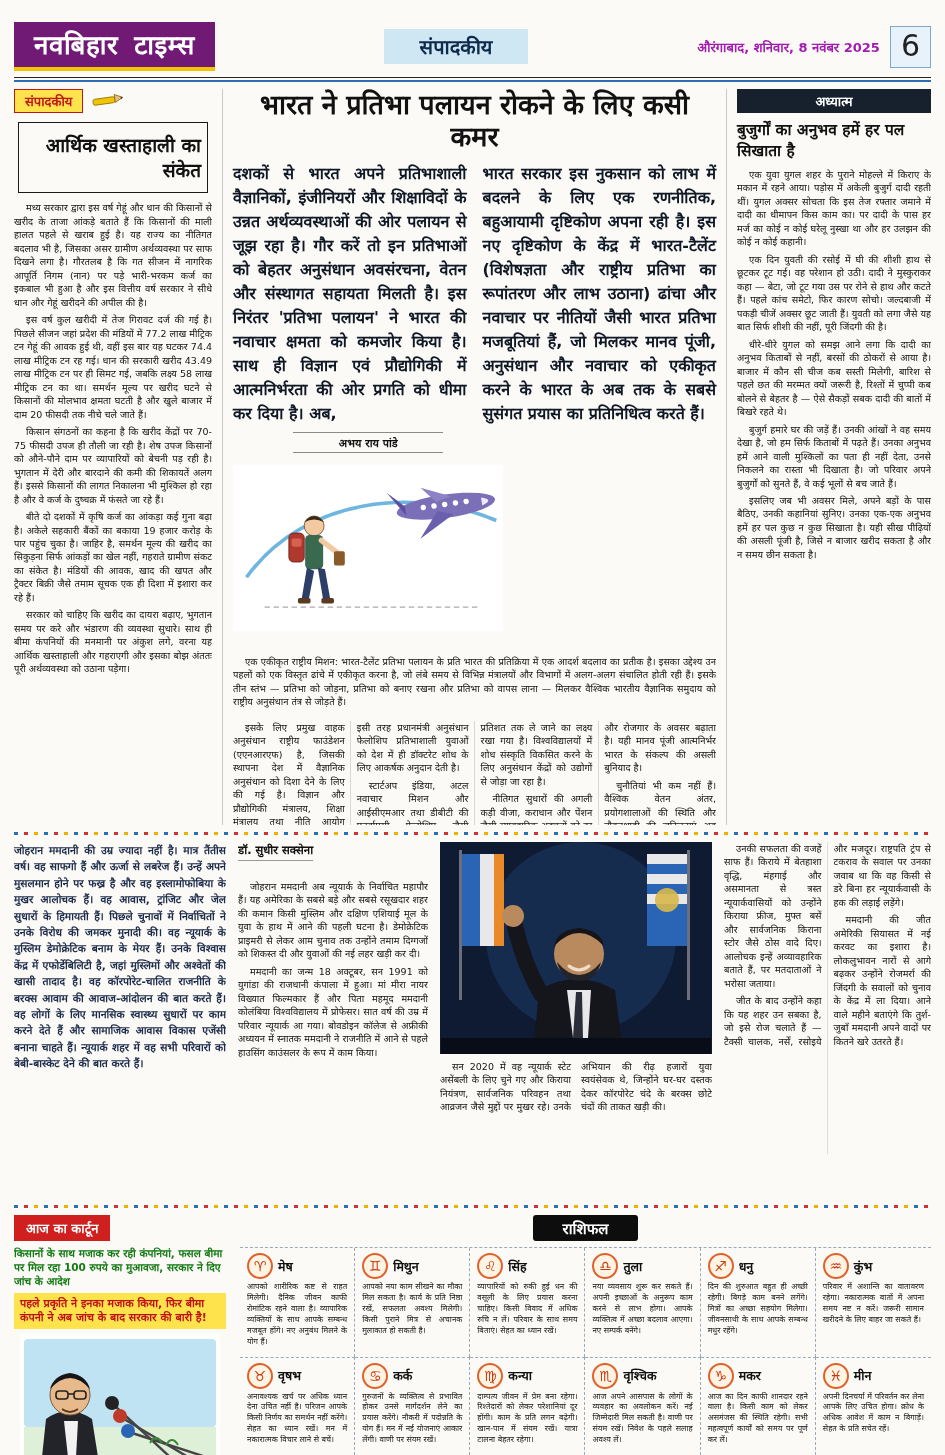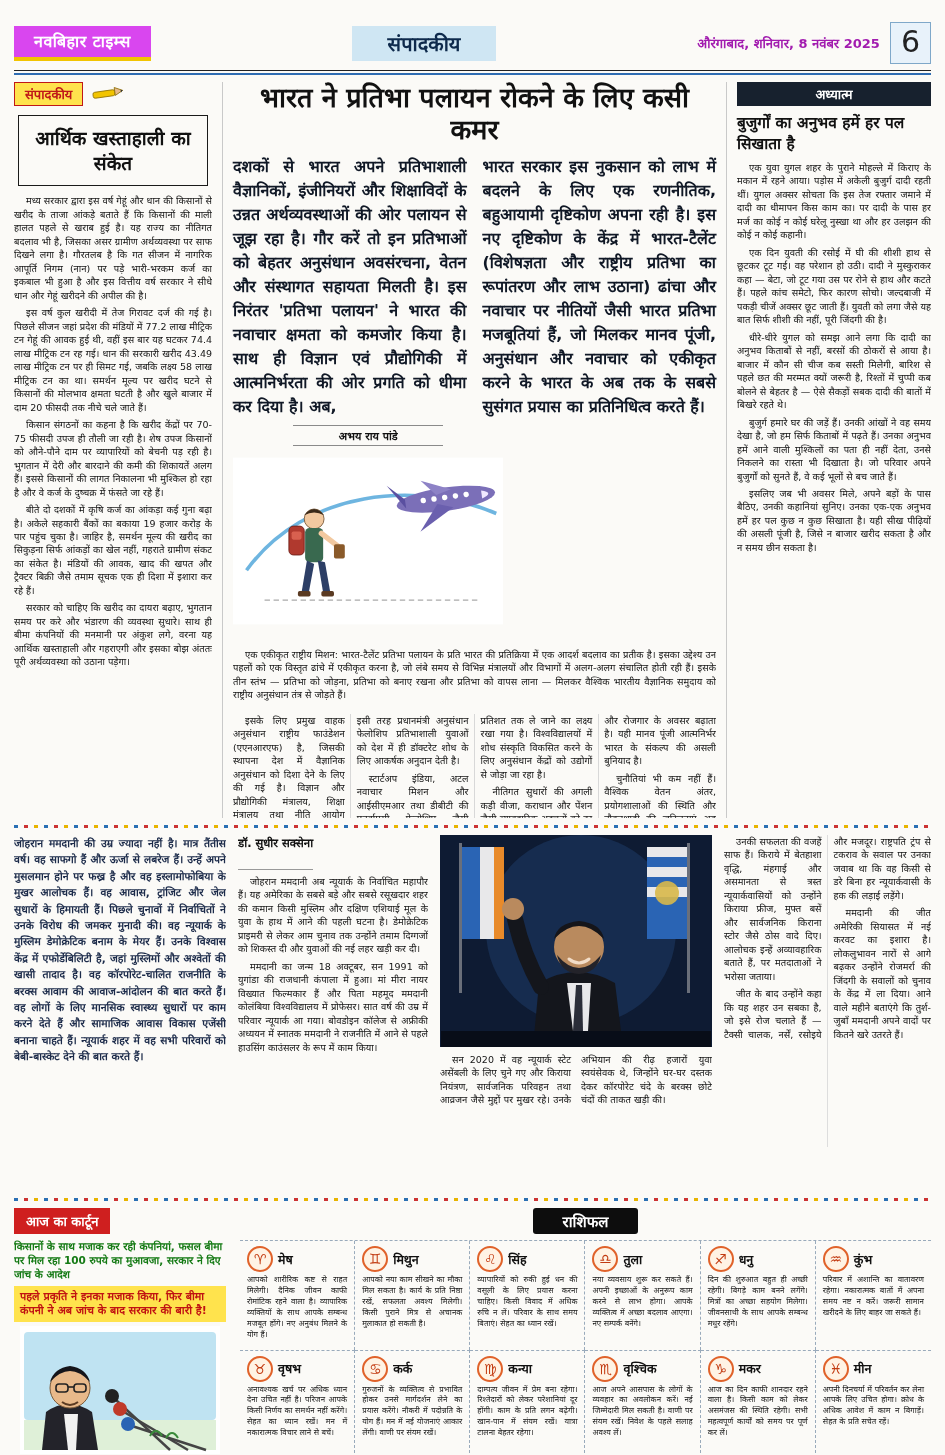--- a/index.html
+++ b/index.html
@@ -8,40 +8,40 @@
     height: 1455px;
     overflow: hidden;
     background: #fbfaf7;
     color: #111;
     font-family: "DejaVu Sans", "Liberation Sans", sans-serif;
   }
   .page { padding: 0 14px; }
 
   
   .header { display: grid; grid-template-columns: auto 1fr auto; align-items: center; padding-top: 22px; gap: 10px; }
-  .masthead { background: #d946ef; color: #fff; font-weight: bold; font-size: 16px; padding: 4px 20px 5px; border-bottom: 4px solid #f2c400; letter-spacing: 0.5px; }
+  .masthead { background: #701a75; color: #fff; font-weight: bold; font-size: 26px; padding: 4px 20px 5px; border-bottom: 4px solid #f2c400; letter-spacing: 0.5px; font-family: Liberation Mono, monospace; }
   .center-label { justify-self: center; background: #cfe6f3; color: #0e2a4c; font-weight: bold; font-size: 20px; padding: 4px 36px; }
   .header-right { display: flex; align-items: center; gap: 10px; }
   .dateline { color: #a21caf; font-weight: bold; font-size: 13px; }
   .pageno { font-size: 30px; line-height: 1; color: #222; background: #e8f2fa; border: 1px solid #7fa8c9; padding: 4px 10px 6px; }
   .header-rule { margin-top: 6px; border-top: 1.5px solid #222; border-bottom: 2px solid #2f6db3; height: 5px; }
 
   
   .body-text p { font-size: 9.5px; line-height: 1.42; text-align: justify; text-indent: 12px; margin-bottom: 4px; color: #151515; }
   .rule-v { border-left: 1px solid #c9c9c9; }
 
   
   .top-grid { display: grid; grid-template-columns: 208px 1fr 204px; gap: 0; height: 736px; overflow: hidden; margin-top: 7px; }
   .col-pad { padding: 0 10px; overflow: hidden; }
   .col-pad:first-child { padding-left: 0; }
   .col-pad:last-child { padding-right: 0; }
 
   .tag-row { display: flex; align-items: center; gap: 8px; }
   .tag-edit { background: #ffe34d; color: #c01818; border: 1px solid #c01818; font-weight: bold; font-size: 13px; padding: 2px 10px; }
-  .box-headline { border: 1.5px solid #1a1a1a; padding: 10px 6px; text-align: center; font-weight: bold; font-size: 19px; line-height: 1.3; margin: 9px 4px 8px; }
+  .box-headline { border: 1.5px solid #1a1a1a; padding: 10px 6px; text-align: right; font-weight: bold; font-size: 19px; line-height: 1.3; margin: 9px 4px 8px; }
 
   .main-headline { text-align: center; font-weight: bold; font-size: 27px; line-height: 1.2; padding: 0 4px 8px; }
   .intro-row { display: flex; gap: 16px; margin-bottom: 6px; }
   .intro-row div { flex: 1; font-weight: bold; font-size: 16px; line-height: 1.5; text-align: justify; color: #101826; }
   .mid-row { display: flex; gap: 12px; flex-direction: column; }
   .illus-wrap { width: 56%; }
   .byline { width: 150px; margin: 0 auto 4px; text-align: center; font-weight: bold; font-size: 11px; border-top: 1px solid #8a8a8a; border-bottom: 1px solid #8a8a8a; padding: 2px 0; }
   .illus { width: 100%; height: 182px; }
   .side-col { flex: 1; overflow: hidden; height: 208px; }
   .four-col { column-count: 4; column-gap: 12px; column-rule: 1px solid #d8d8d8; height: 352px; overflow: hidden; margin-top: 8px; }
@@ -52,21 +52,21 @@
 
   
   .dot-sep { height: 3px; margin: 7px 0; background: repeating-linear-gradient(90deg, #2a6fb4 0 4px, transparent 4px 10px, #cc3333 10px 14px, transparent 14px 20px, #e8b400 20px 24px, transparent 24px 30px); }
 
   
   .mam-band { display: grid; grid-template-columns: 212px 1fr; gap: 12px; height: 356px; overflow: hidden; }
   .mam-lede { font-weight: bold; font-size: 10.6px; line-height: 1.55; text-align: justify; color: #1c2b4a; overflow: hidden; }
   .mam-right { overflow: hidden; }
   .mam-headline { text-align: center; font-weight: bold; font-size: 24px; padding-bottom: 6px; }
   .mam-cols { display: grid; grid-template-columns: 190px 272px 1fr; gap: 12px; height: 312px; overflow: hidden; }
-  .byline2 { font-weight: bold; font-size: 11.5px; border-bottom: 1px solid #999; padding-bottom: 19px; margin-bottom: 5px; width: max-content; }
+  .byline2 { font-weight: bold; font-size: 11.5px; border-bottom: 1px solid #999; padding-bottom: 3px; margin-bottom: 19px; width: max-content; }
   .photo-box { width: 100%; height: 212px; background: #0e1b33; overflow: hidden; }
   .photo-box svg { width: 100%; height: 100%; display: block; }
   .under-photo { column-count: 2; column-gap: 10px; height: 92px; overflow: hidden; margin-top: 6px; }
   .mam-col4 { column-count: 2; column-gap: 12px; column-rule: 1px solid #ddd; height: 312px; overflow: hidden; }
 
   
   .bottom-band { display: grid; grid-template-columns: 212px 1fr; gap: 14px; height: 252px; overflow: hidden; }
   .tag-cartoon { background: #cf1f1f; color: #fff; font-weight: bold; font-size: 13px; padding: 4px 12px; display: inline-block; }
   .cartoon-green { color: #157a15; font-weight: bold; font-size: 10.5px; line-height: 1.35; margin: 5px 0 4px; }
   .cartoon-yellow { background: #ffe34d; color: #c01212; font-weight: bold; font-size: 11px; line-height: 1.3; padding: 4px 6px; margin-bottom: 4px; }

